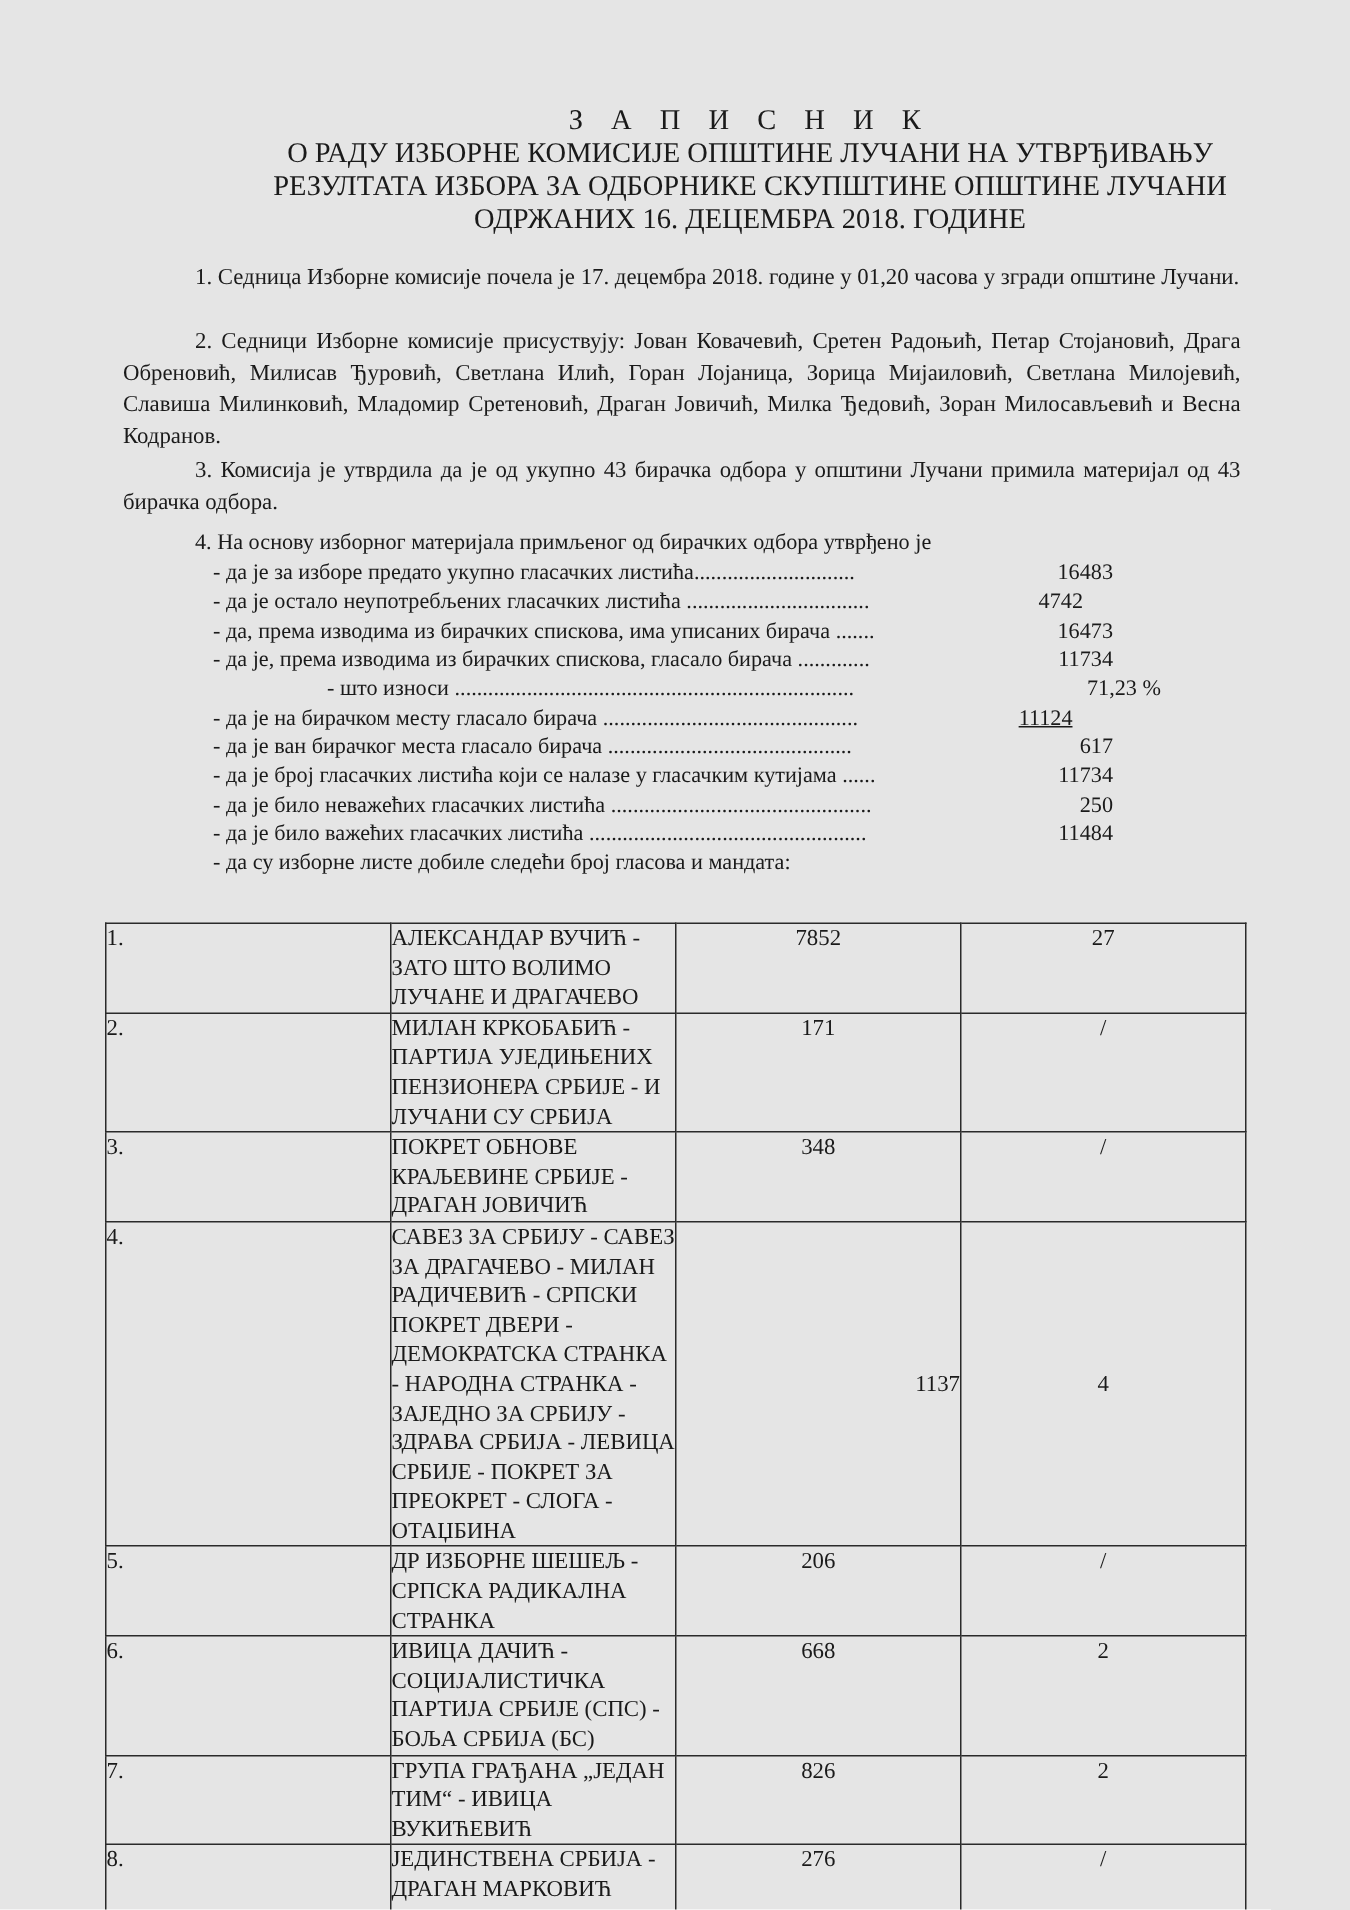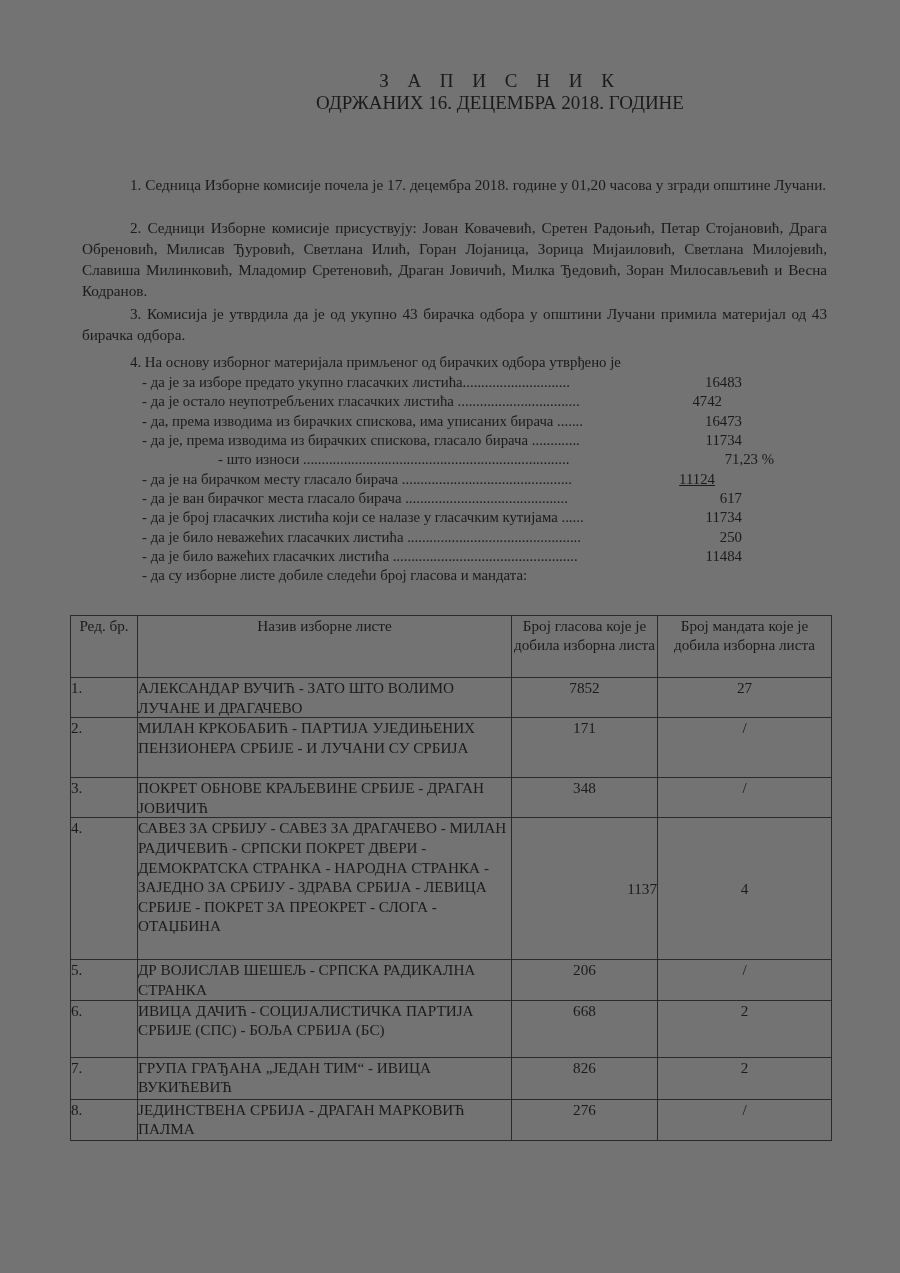--- a/index.html
+++ b/index.html
@@ -1,21 +1,21 @@
 <!DOCTYPE html>
 <html><head>
 <meta charset="utf-8">
 <style>
   html, body { margin: 0; padding: 0; background: #ffffff; }
   body {
     width: 900px; height: 1273px; position: relative; overflow: hidden;
     font-family: "Liberation Serif", "DejaVu Serif", serif;
     color: #1a1a1a;
   }
-  .page { position: absolute; left: 0; top: 0; width: 900px; height: 1273px; background: #737373; }
+  .page { position: absolute; left: 0; top: 0; width: 900px; height: 1273px; background: #e5e5e5; }
 
   .title-block { position: absolute; left: 0; top: 70px; width: 900px; text-align: center; }
   .title-main { font-size: 19px; letter-spacing: 7px; line-height: 22px; margin-left: 100px; }
   .title-line { font-size: 19px; line-height: 22px; margin-left: 100px; }
 
   .para { position: absolute; left: 82px; width: 745px; font-size: 15.2px; line-height: 21px; text-align: justify; }
   .para .indent { display: inline-block; width: 48px; }
 
   .stats { position: absolute; left: 130px; top: 354px; width: 680px; font-size: 14.8px; }
   .stats .head { position: absolute; left: 0; top: 0; white-space: nowrap; }
@@ -42,20 +42,22 @@
   td.mand.mid { vertical-align: middle; }
   td.votes.mid { vertical-align: middle; text-align: right; }
 </style>
 </head>
 <body>
 
 <div class="page">
 
   <div class="title-block">
     <div class="title-main">З А П И С Н И К</div>
+    <div class="title-line">О РАДУ ИЗБОРНЕ КОМИСИЈЕ ОПШТИНЕ ЛУЧАНИ НА УТВРЂИВАЊУ</div>
+    <div class="title-line">РЕЗУЛТАТА ИЗБОРА ЗА ОДБОРНИКЕ СКУПШТИНЕ ОПШТИНЕ ЛУЧАНИ</div>
     <div class="title-line">ОДРЖАНИХ 16. ДЕЦЕМБРА 2018. ГОДИНЕ</div>
   </div>
 
   <div class="para" style="top:155px;margin-top:19px;">
     <span class="indent"></span><span>1. Седница Изборне комисије почела је 17. децембра 2018. године у 01,20 часова у згради општине Лучани.</span>
   </div>
 
   <div class="para" style="top:217px;">
     <span class="indent"></span><span>2. Седници Изборне комисије присуствују: Јован Ковачевић, Сретен Радоњић, Петар Стојановић, Драга Обреновић, Милисав Ђуровић, Светлана Илић, Горан Лојаница, Зорица Мијаиловић, Светлана Милојевић, Славиша Милинковић, Младомир Сретеновић, Драган Јовичић, Милка Ђедовић, Зоран Милосављевић и Весна Кодранов.</span>
   </div>
@@ -107,26 +109,20 @@
       <span class="stat-label">- да је било важећих гласачких листића ..................................................</span>
       <span class="stat-value" style="left:520px;">11484</span>
     </div>
     <div class="stat-row" style="top:213px;">
       <span class="stat-label">- да су изборне листе добиле следећи број гласова и мандата:</span>
     </div>
   </div>
 
   <table class="results">
     <tbody>
-        <tr class="hdr">
-      <th class="c-no">Ред. бр.</th>
-      <th class="c-name">Назив изборне листе</th>
-      <th class="c-votes">Број гласова које је добила изборна листа</th>
-      <th class="c-mand">Број мандата које је добила изборна листа</th>
-    </tr>
 
     <tr style="height:39px;">
       <td class="no">1.</td>
       <td class="name">АЛЕКСАНДАР ВУЧИЋ - ЗАТО ШТО ВОЛИМО ЛУЧАНЕ И ДРАГАЧЕВО</td>
       <td class="votes">7852</td>
       <td class="mand">27</td>
     </tr>
     <tr style="height:60px;">
       <td class="no">2.</td>
       <td class="name">МИЛАН КРКОБАБИЋ - ПАРТИЈА УЈЕДИЊЕНИХ ПЕНЗИОНЕРА СРБИЈЕ - И ЛУЧАНИ СУ СРБИЈА</td>
@@ -140,21 +136,21 @@
       <td class="mand">/</td>
     </tr>
     <tr style="height:142px;">
       <td class="no">4.</td>
       <td class="name">САВЕЗ ЗА СРБИЈУ - САВЕЗ ЗА ДРАГАЧЕВО - МИЛАН РАДИЧЕВИЋ - СРПСКИ ПОКРЕТ ДВЕРИ - ДЕМОКРАТСКА СТРАНКА - НАРОДНА СТРАНКА - ЗАЈЕДНО ЗА СРБИЈУ - ЗДРАВА СРБИЈА - ЛЕВИЦА СРБИЈЕ - ПОКРЕТ ЗА ПРЕОКРЕТ - СЛОГА - ОТАЏБИНА</td>
       <td class="votes mid">1137</td>
       <td class="mand mid">4</td>
     </tr>
     <tr style="height:40px;">
       <td class="no">5.</td>
-      <td class="name">ДР ВОЈИСЛАВ ШЕШЕЉ - СРПСКА РАДИКАЛНА СТРАНКА</td>
+      <td class="name">ДР ИЗБОРНЕ ШЕШЕЉ - СРПСКА РАДИКАЛНА СТРАНКА</td>
       <td class="votes">206</td>
       <td class="mand">/</td>
     </tr>
     <tr style="height:57px;">
       <td class="no">6.</td>
       <td class="name">ИВИЦА ДАЧИЋ - СОЦИЈАЛИСТИЧКА ПАРТИЈА СРБИЈЕ (СПС) - БОЉА СРБИЈА (БС)</td>
       <td class="votes">668</td>
       <td class="mand">2</td>
     </tr>
     <tr style="height:42px;">

